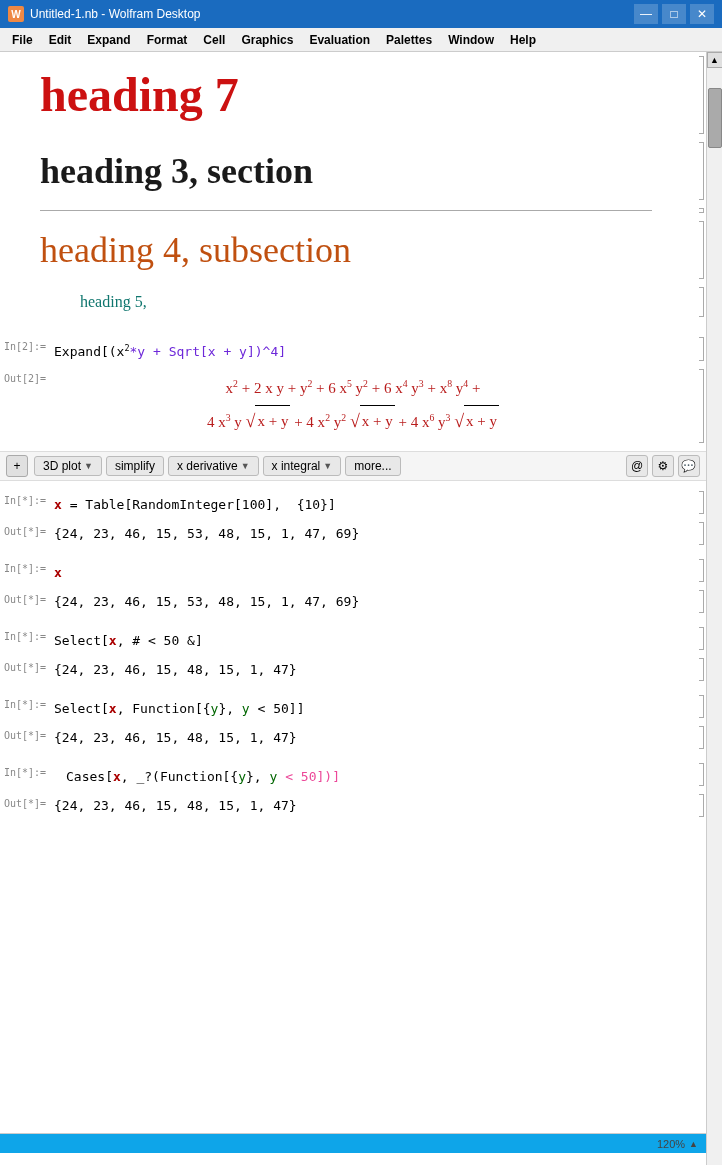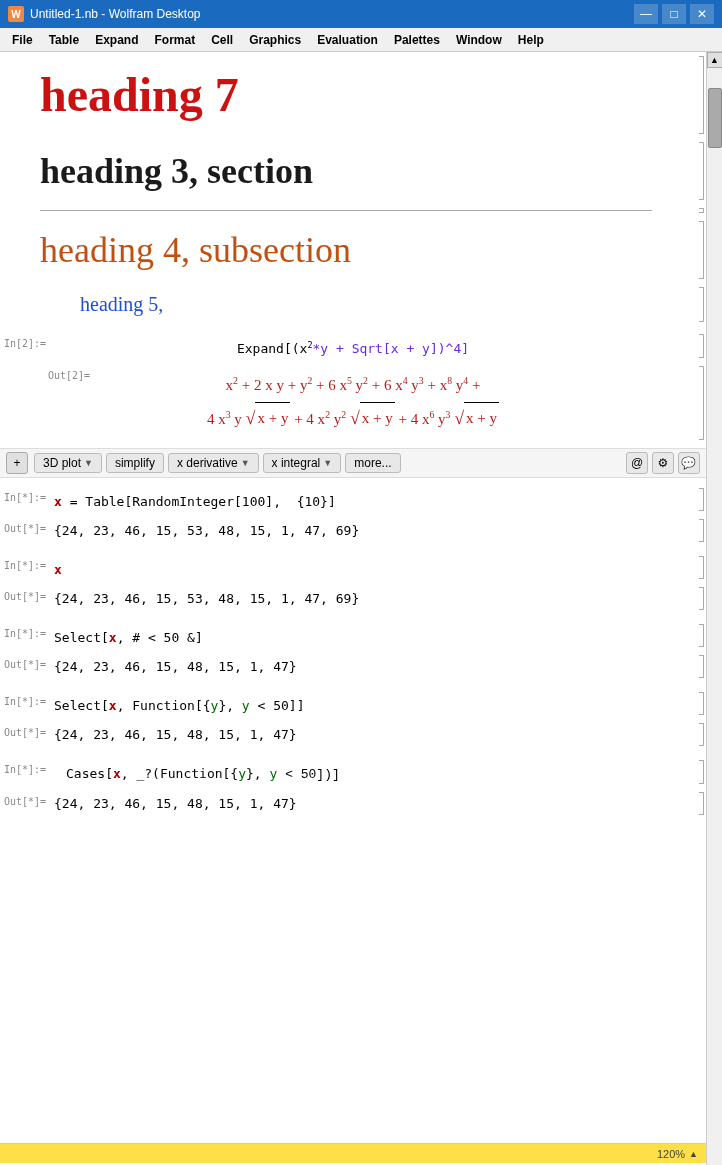--- a/index.html
+++ b/index.html
@@ -134,22 +134,22 @@
       border-top: 1px solid #aaa;
       margin: 4px 0;
     }
     .h4 {
       font-size: 36px;
       color: #c05010;
       font-family: 'Times New Roman', serif;
       padding: 8px 0;
     }
     .h5 {
-      font-size: 20px;
-      color: #1d4ed8;
+      font-size: 16px;
+      color: #0f766e;
       font-family: 'Times New Roman', serif;
       padding: 6px 0 6px 40px;
     }
 
     
     .input-label {
       position: absolute;
       left: 4px;
       top: 6px;
       font-size: 10px;
@@ -235,21 +235,21 @@
   </div>
   <div class="title-bar-controls">
     <button class="title-bar-btn">—</button>
     <button class="title-bar-btn">□</button>
     <button class="title-bar-btn close">✕</button>
   </div>
 </div>
 
 <div class="menu-bar">
   <span class="menu-item">File</span>
-  <span class="menu-item">Table</span>
+  <span class="menu-item">Edit</span>
   <span class="menu-item">Expand</span>
   <span class="menu-item">Format</span>
   <span class="menu-item">Cell</span>
   <span class="menu-item">Graphics</span>
   <span class="menu-item">Evaluation</span>
   <span class="menu-item">Palettes</span>
   <span class="menu-item">Window</span>
   <span class="menu-item">Help</span>
 </div>
 
@@ -285,33 +285,33 @@
       <div class="cell-bracket"></div>
     </div>
 
     <div class="cell-row">
       <div class="cell-content">
         <div class="h5">heading 5,</div>
       </div>
       <div class="cell-bracket"></div>
     </div>
 
-    <div class="cell-row" style="margin-top:4px;text-align:center;">
+    <div class="cell-row" style="margin-top:12px;">
       <div class="cell-content" style="position:relative;padding-left:54px;">
         <span class="input-label" style="position:absolute;left:4px;top:8px;">In[2]:=</span>
         <div class="input-code">
           <span style="color:#000;">Expand[(x</span><sup>2</sup><span style="color:#6d28d9;">*y + Sqrt[x + y])^4]</span>
         </div>
       </div>
       <div class="cell-bracket"></div>
     </div>
 
     <div class="cell-row">
       <div class="cell-content" style="position:relative;padding-left:54px;">
-        <span class="output-label" style="position:absolute;left:4px;top:8px;margin-left:44px;">Out[2]=</span>
+        <span class="output-label" style="position:absolute;left:4px;top:8px;">Out[2]=</span>
         <div class="output-math" style="font-family:'Times New Roman',serif;font-size:15px;line-height:2;">
           x<sup>2</sup> + 2 x y + y<sup>2</sup> + 6 x<sup>5</sup> y<sup>2</sup> + 6 x<sup>4</sup> y<sup>3</sup> + x<sup>8</sup> y<sup>4</sup> +<br>
           4 x<sup>3</sup> y <span class="sqrt-container">
               <span class="sqrt-symbol">√</span>
               <span class="sqrt-content">x + y</span>
             </span> + 4 x<sup>2</sup> y<sup>2</sup> <span class="sqrt-container">
               <span class="sqrt-symbol">√</span>
               <span class="sqrt-content">x + y</span>
             </span> + 4 x<sup>6</sup> y<sup>3</sup> <span class="sqrt-container">
               <span class="sqrt-symbol">√</span>
@@ -417,21 +417,21 @@
         <span class="output-label" style="position:absolute;left:4px;top:8px;font-size:10px;color:#888;font-family:monospace;">Out[*]=</span>
         <div class="output-code">{24, 23, 46, 15, 48, 15, 1, 47}</div>
       </div>
       <div class="cell-bracket"></div>
     </div>
 
     <div class="cell-row" style="margin-top:6px;">
       <div class="cell-content" style="position:relative;padding-left:54px;">
         <span class="input-label" style="position:absolute;left:4px;top:8px;font-size:10px;color:#888;font-family:monospace;">In[*]:=</span>
         <div class="input-code">
-          <span style="color:#000;margin-left:12px;">Cases[</span><span style="color:#a00;font-weight:bold;">x</span><span style="color:#000;">, _?(Function[{</span><span style="color:#006600;">y</span><span style="color:#000;">}, </span><span style="color:#006600;">y</span><span style="color:#000000;font-family:Liberation Mono, monospace;"> &lt; 50])]</span>
+          <span style="color:#000;margin-left:12px;">Cases[</span><span style="color:#a00;font-weight:bold;">x</span><span style="color:#000;">, _?(Function[{</span><span style="color:#006600;">y</span><span style="color:#000;">}, </span><span style="color:#006600;">y</span><span style="color:#ec4899;"> &lt; 50])]</span>
         </div>
       </div>
       <div class="cell-bracket"></div>
     </div>
 
     <div class="cell-row">
       <div class="cell-content" style="position:relative;padding-left:54px;">
         <span class="output-label" style="position:absolute;left:4px;top:8px;font-size:10px;color:#888;font-family:monospace;">Out[*]=</span>
         <div class="output-code">{24, 23, 46, 15, 48, 15, 1, 47}</div>
       </div>
@@ -441,16 +441,16 @@
     <div style="height:30px;"></div>
 
   </div>
 
   <div class="scrollbar">
     <div class="scroll-arrow">▲</div>
     <div class="scroll-thumb"></div>
   </div>
 </div>
 
-<div style="position:fixed;bottom:2px;left:0;width:706px;height:20px;background:#fde047;border-top:1px solid #ccc;display:flex;align-items:center;justify-content:flex-end;padding-right:8px;font-size:11px;color:#444;">
+<div style="position:fixed;bottom:12px;left:0;width:706px;height:20px;background:#0ea5e9;border-top:1px solid #ccc;display:flex;align-items:center;justify-content:flex-end;padding-right:8px;font-size:11px;color:#444;">
   <span>120%</span>
   <span style="margin-left:4px;font-size:9px;">▲</span>
 </div>
 
 </body></html>

